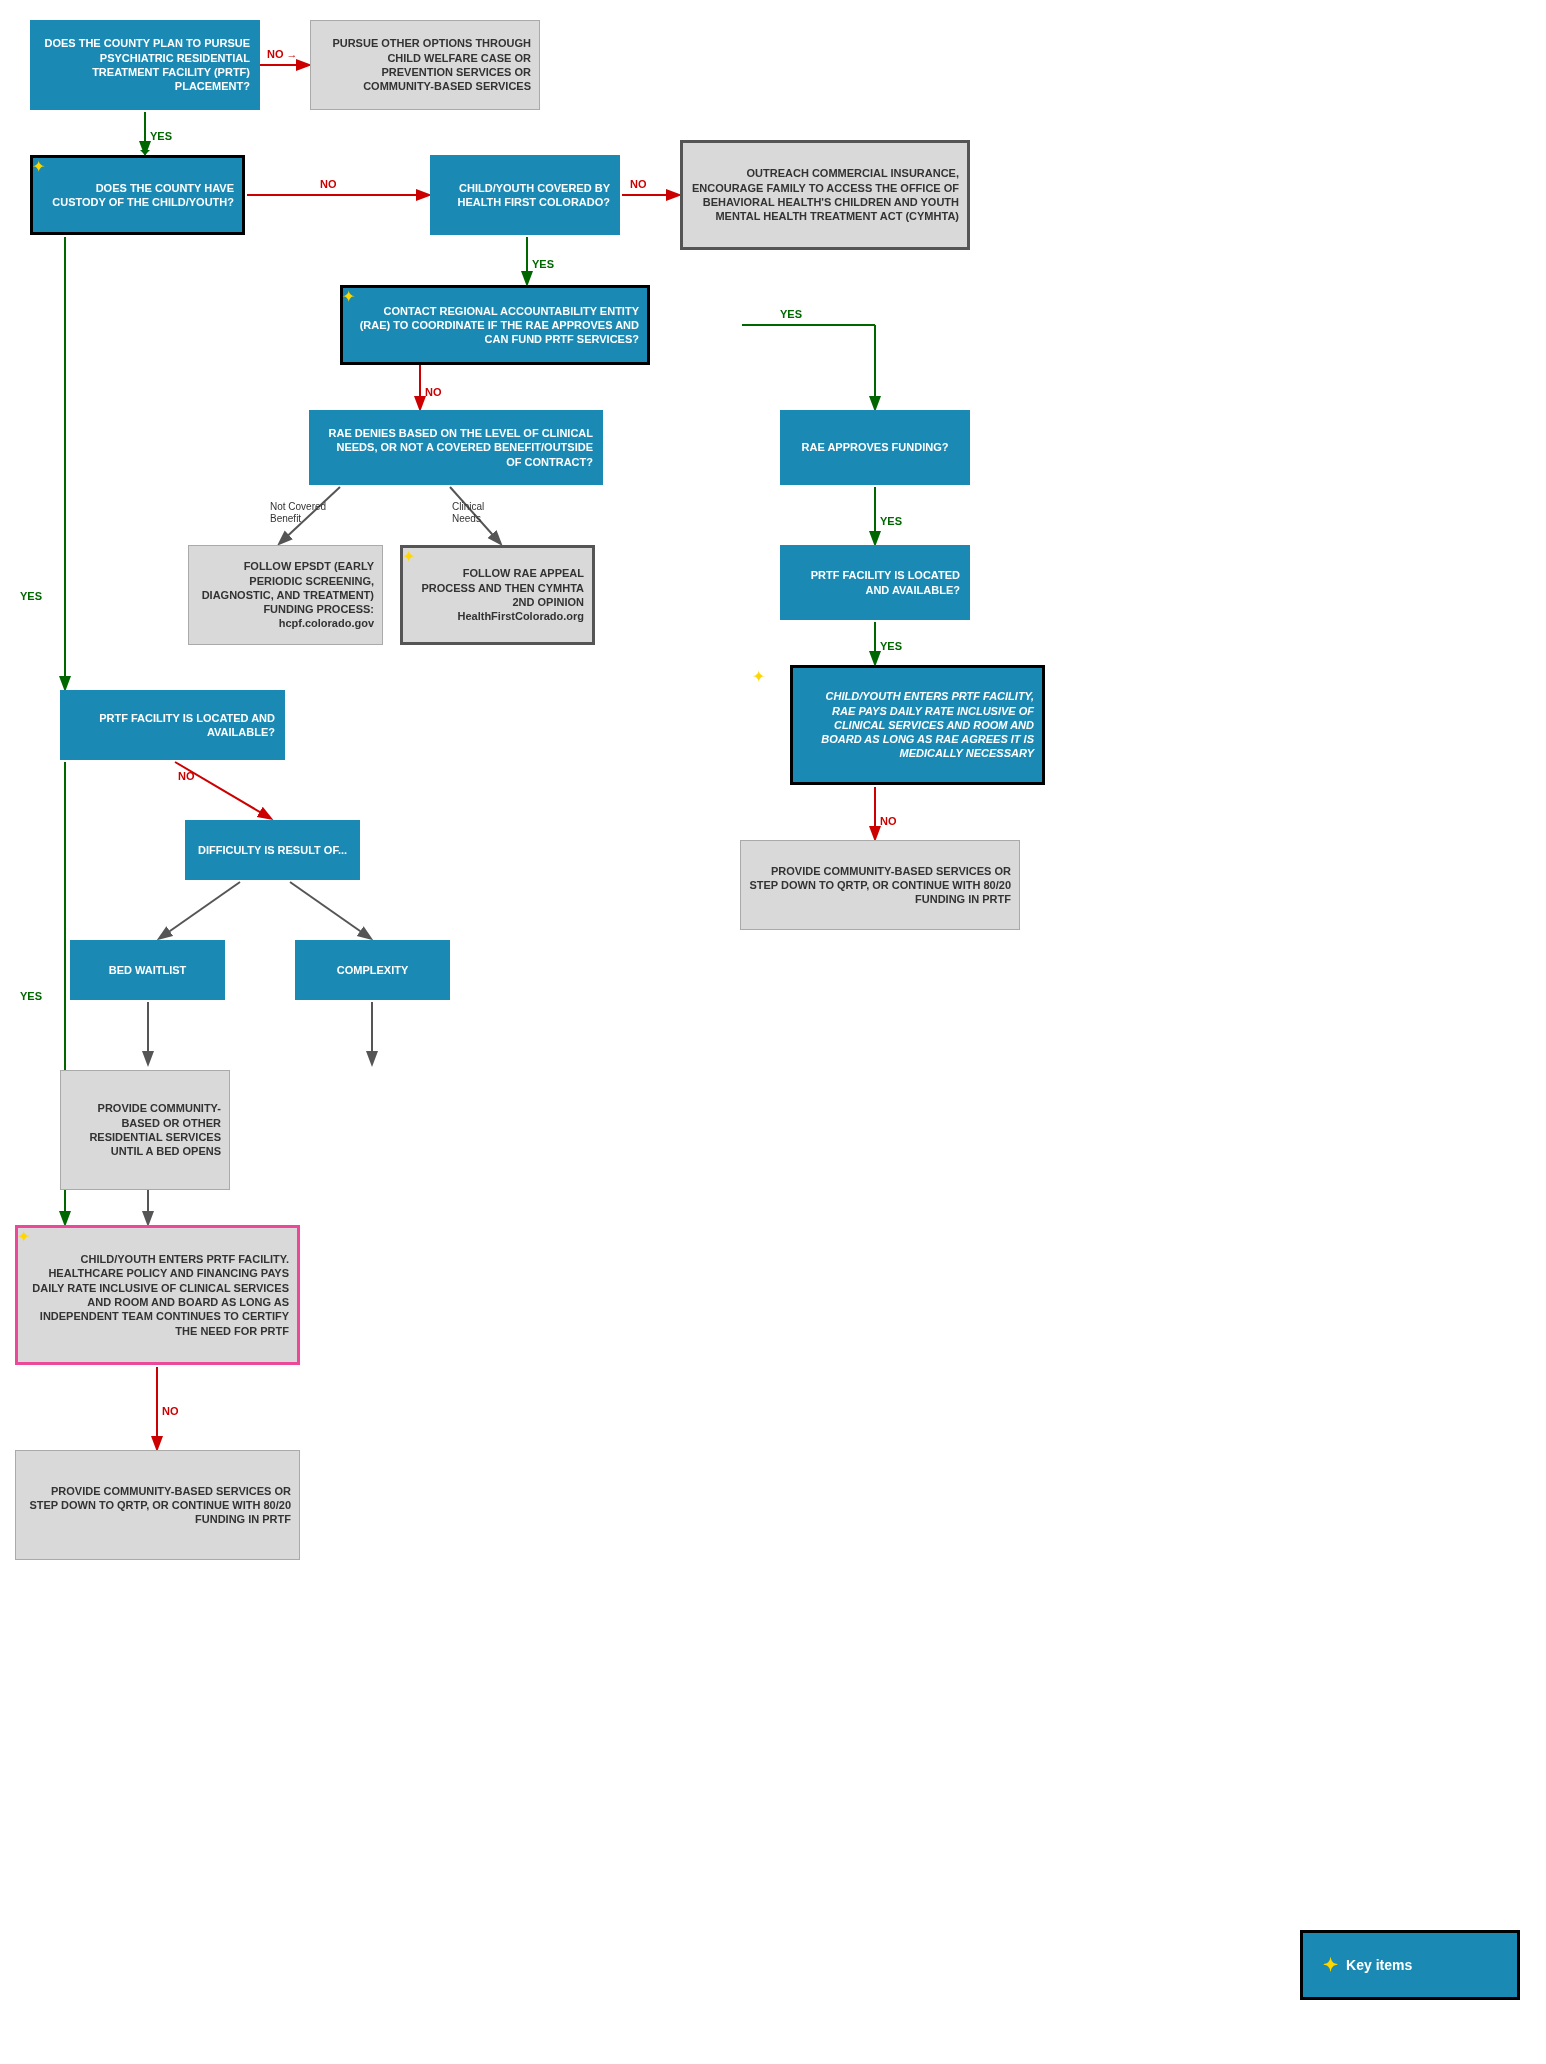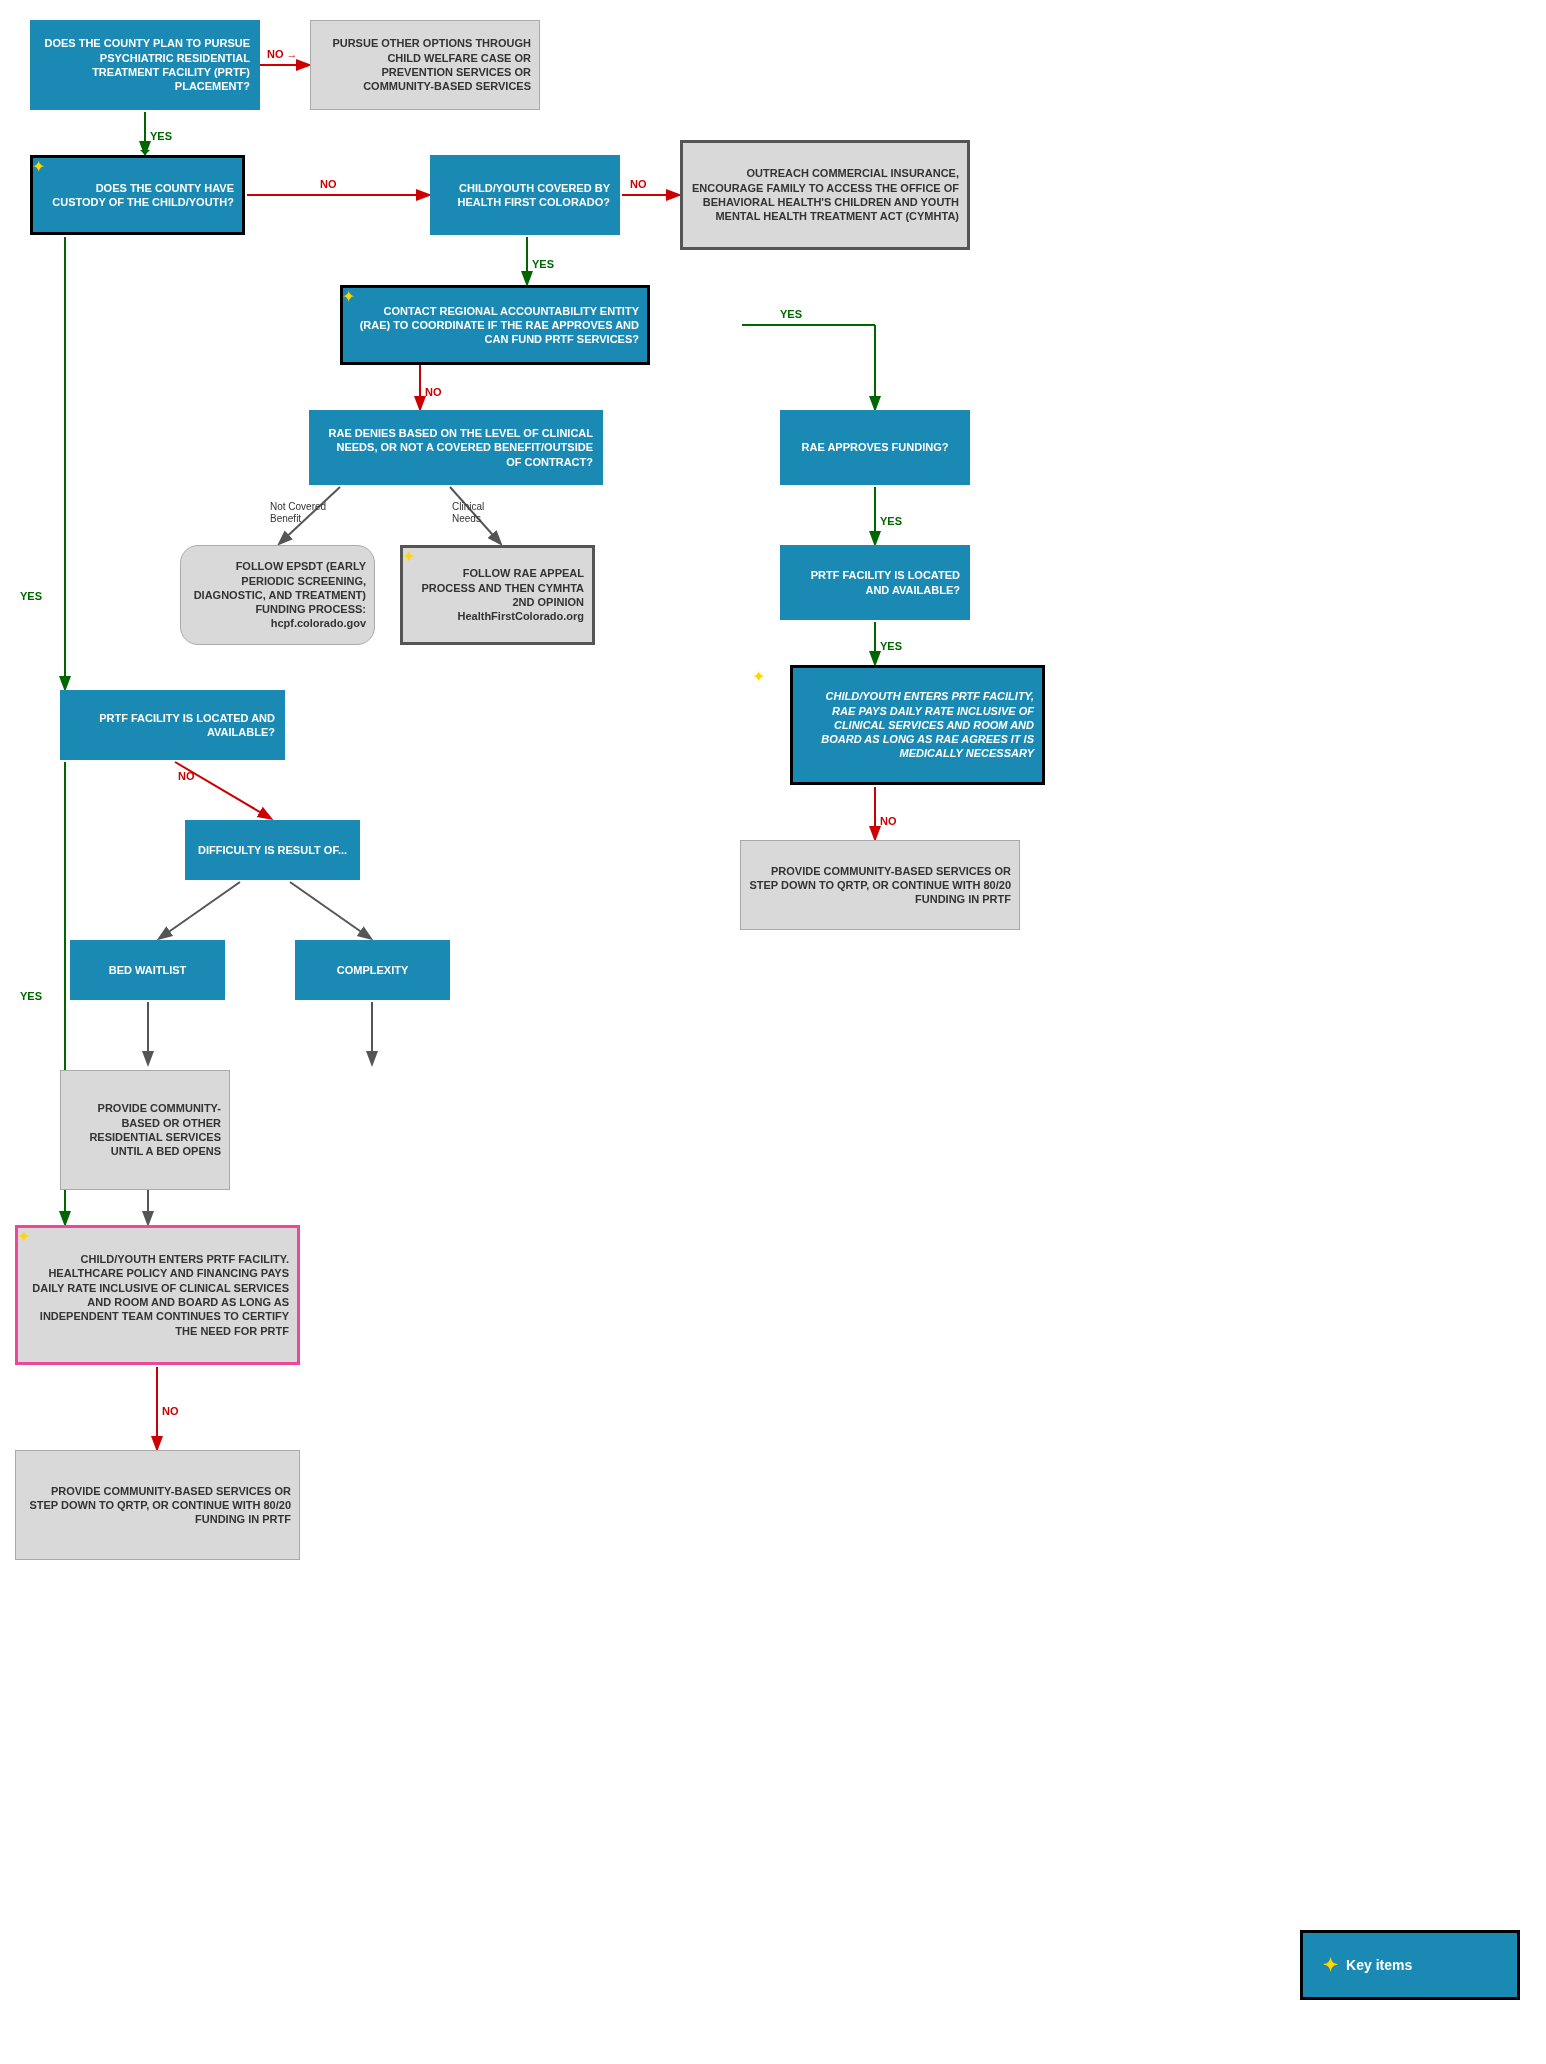--- a/index.html
+++ b/index.html
@@ -198,21 +198,21 @@
   </div>
 
   <div class="node node-blue" style="left:285px; top:410px; width:294px; height:75px;margin-left:24px;">
     <span>RAE DENIES BASED ON THE LEVEL OF CLINICAL NEEDS, OR NOT A COVERED BENEFIT/OUTSIDE OF CONTRACT?</span>
   </div>
 
   <div class="node node-blue" style="left:780px; top:410px; width:190px; height:75px;">
     <span>RAE APPROVES FUNDING?</span>
   </div>
 
-  <div class="node node-gray" style="left:180px; top:545px; width:195px; height:100px;border-radius:18px;">
+  <div class="node node-gray" style="left:188px; top:545px; width:195px; height:100px;">
     <span>FOLLOW EPSDT (EARLY PERIODIC SCREENING, DIAGNOSTIC, AND TREATMENT) FUNDING PROCESS: hcpf.colorado.gov</span>
   </div>
 
   <div class="star-icon" style="left:402px; top:547px;">✦</div>
 
   <div class="node node-gray-key" style="left:400px; top:545px; width:195px; height:100px;">
     <span>FOLLOW RAE APPEAL PROCESS AND THEN CYMHTA 2ND OPINION HealthFirstColorado.org</span>
   </div>
 
   <div class="node node-blue" style="left:780px; top:545px; width:190px; height:75px;">

